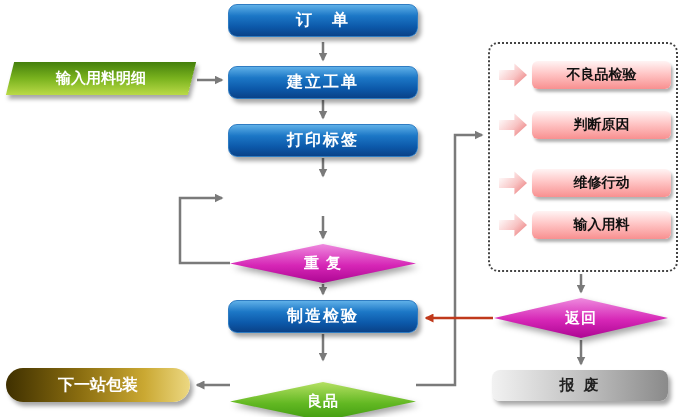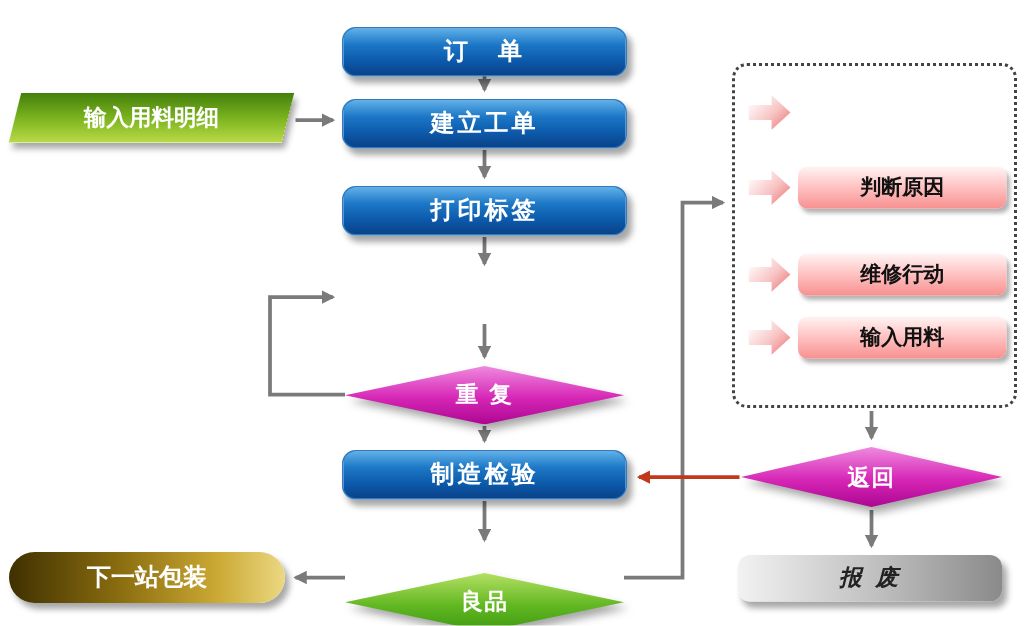--- a/index.html
+++ b/index.html
@@ -66,21 +66,20 @@
     background:linear-gradient(90deg,#3f3000 0%,#8a6d10 40%,#caa832 75%,#ecd882 100%);
     color:#fff; font-size:16px;
     box-shadow:3px 4px 4px rgba(0,0,0,.35);
   }
 
   .scrap {
     left:492px; top:370px; width:176px; height:31px; border-radius:8px;
     background:linear-gradient(90deg,#f2f2f2 0%,#bdbdbd 55%,#8a8a8a 100%);
     color:#222; font-size:15px; letter-spacing:2px;
     box-shadow:3px 4px 4px rgba(0,0,0,.35);
-    font-style:italic;
   }
 </style>
 </head>
 <body>
 
 <div class="canvas">
 
   <svg class="arrows" width="688" height="417" viewBox="0 0 688 417">
     <defs>
       <marker id="ah" markerWidth="9" markerHeight="9" refX="7.5" refY="4.5" orient="auto" markerUnits="userSpaceOnUse">
@@ -98,21 +97,21 @@
     <path class="conn" d="M230,263 L180,263 L180,198 L222,198" marker-end="url(#ah)"></path>
     <path class="conn" d="M323,284 L323,294" marker-end="url(#ah)"></path>
     <path class="conn" d="M323,334 L323,360" marker-end="url(#ah)"></path>
     <path class="conn" d="M230,385 L197,385" marker-end="url(#ah)"></path>
     <path class="conn" d="M416,385 L455,385 L455,135 L482,135" marker-end="url(#ah)"></path>
     <path class="conn" d="M581,274 L581,292" marker-end="url(#ah)"></path>
     <path class="conn" d="M581,340 L581,364" marker-end="url(#ah)"></path>
     <path class="conn-red" d="M493,318 L426,318" marker-end="url(#ahr)"></path>
   </svg>
 
-  <div class="node blue" style="left:228px; top:18px;">
+  <div class="node blue" style="left:228px; top:4px;">
     <span>订　单</span>
   </div>
 
   <div class="node parallelogram">
     <span>输入用料明细</span>
   </div>
 
   <div class="node blue" style="left:228px; top:66px;">
     <span>建立工单</span>
   </div>
@@ -138,20 +137,21 @@
     </div>
   </div>
 
   <div class="node packaging">
     <span>下一站包装</span>
   </div>
 
   <div class="rework-panel">
     <div class="rework-item" style="top:16px;">
       <span class="tag-arrow"></span>
+      <span class="tag-bar">不良品检验</span>
     </div>
     <div class="rework-item" style="top:66px;font-family:Liberation Mono, monospace;">
       <span class="tag-arrow"></span>
       <span class="tag-bar">判断原因</span>
     </div>
     <div class="rework-item" style="top:124px;justify-content:center;">
       <span class="tag-arrow"></span>
       <span class="tag-bar">维修行动</span>
     </div>
     <div class="rework-item" style="top:166px;justify-content:flex-end;">

